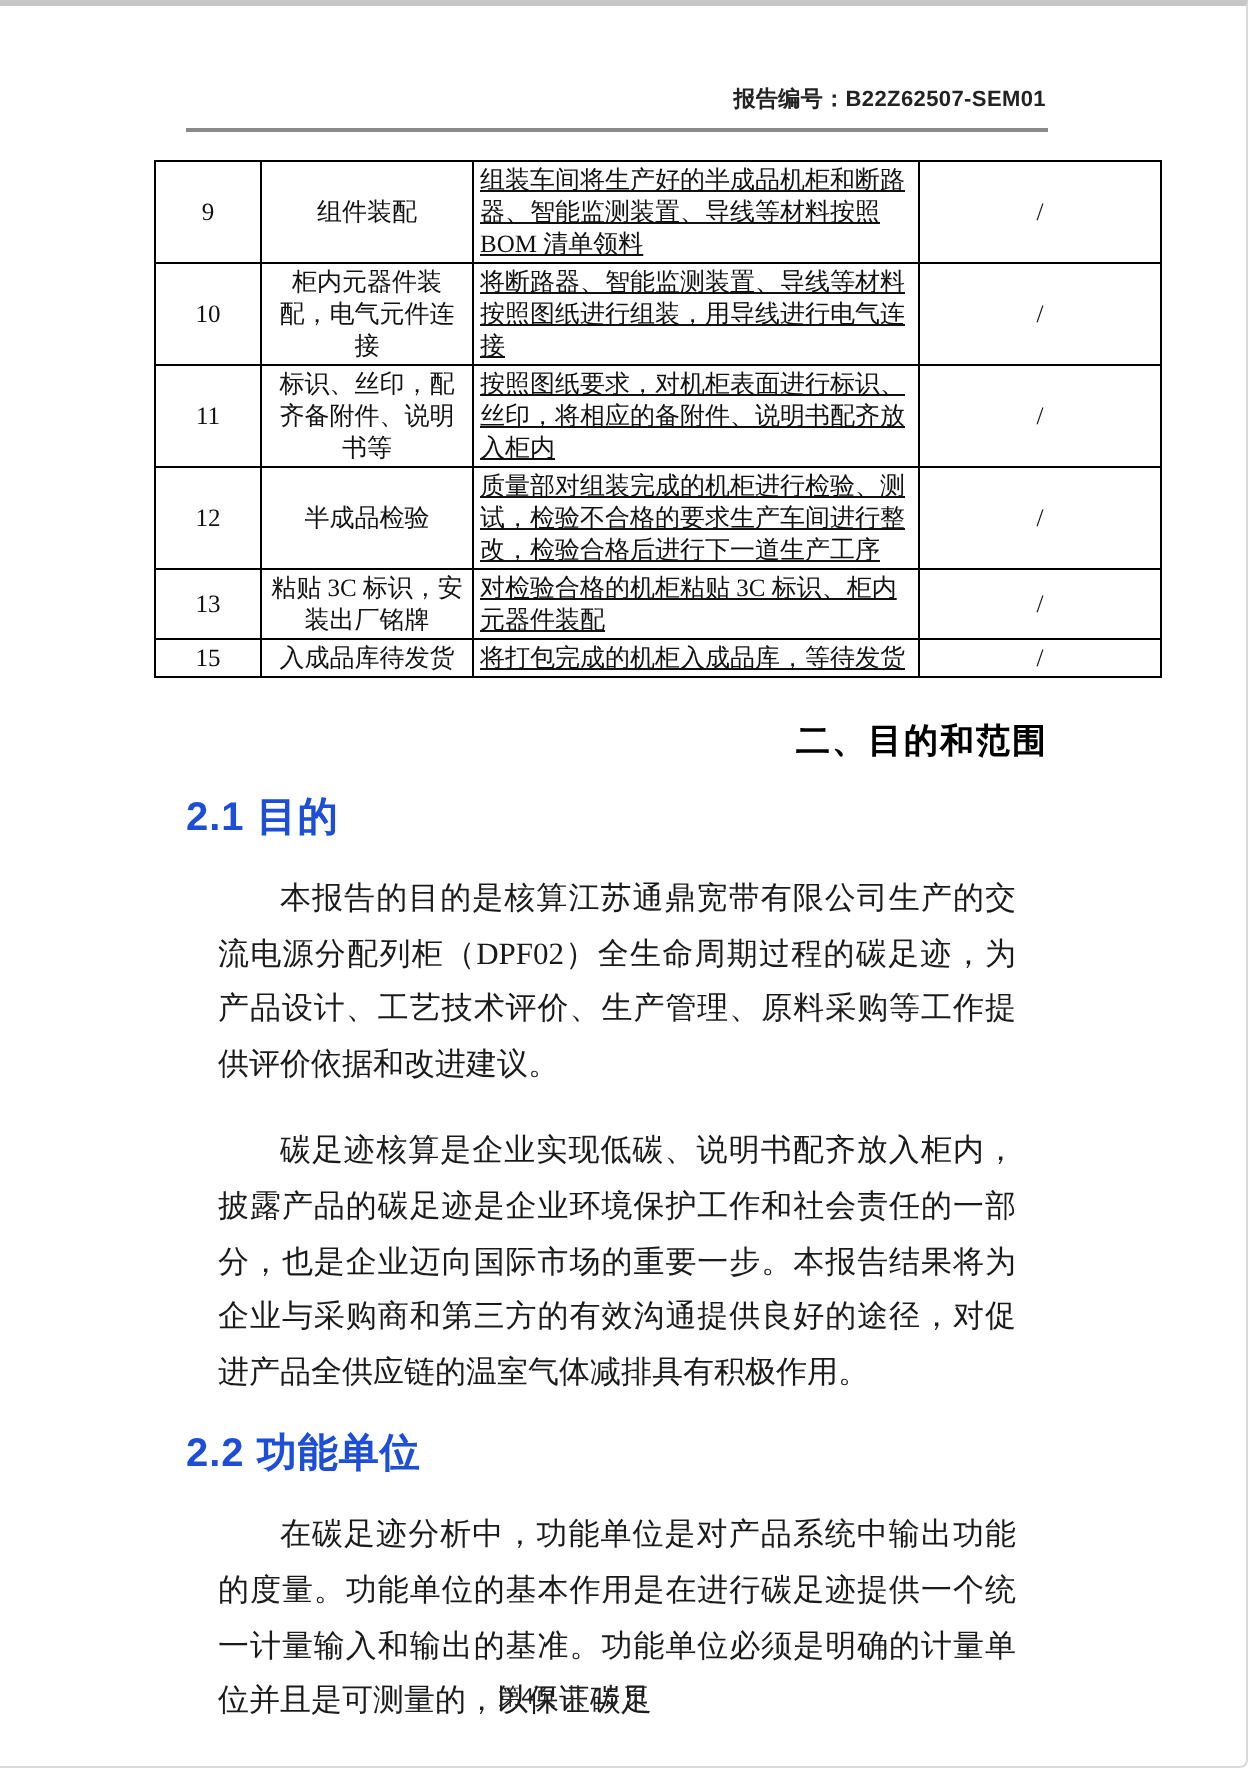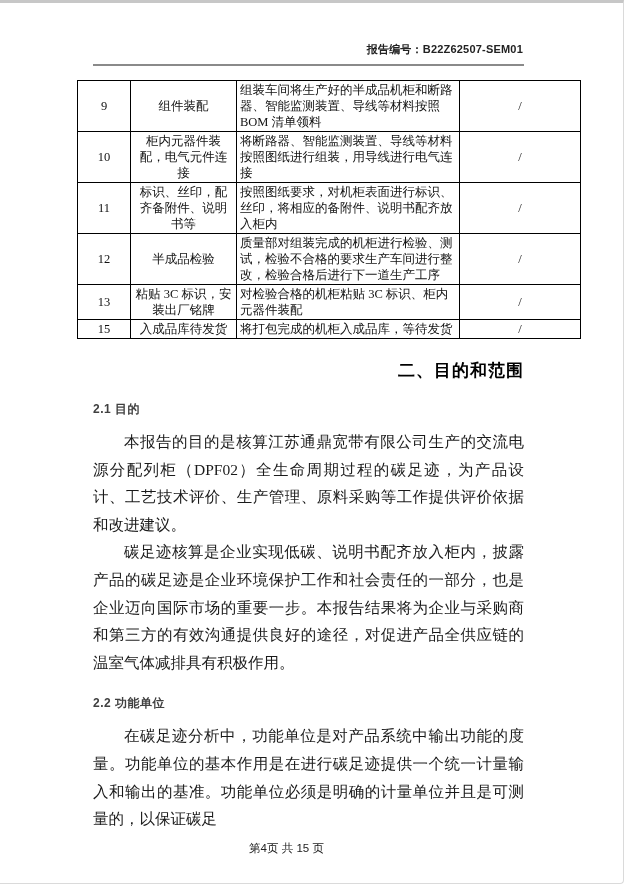--- a/index.html
+++ b/index.html
@@ -36,39 +36,39 @@
     font-size:12.5px;line-height:16px;color:#111;
   }
   table.process td{
     border:1px solid #000;
     padding:1px 3px;
     vertical-align:middle;
     overflow:hidden;
   }
   td.t-no{width:46px;text-align:center;}
   td.t-name{width:99px;text-align:center;}
-  td.t-desc{width:216px;text-align:left;}
+  td.t-desc{width:216px;text-align:left;text-decoration:underline;}
   td.t-remark{width:114px;text-align:center;}
   
   .content{
     position:absolute;top:357px;left:93px;width:431px;
   }
   .h1{
     font-family:"Liberation Sans","DejaVu Sans",sans-serif;
     font-weight:bold;font-size:17px;line-height:22px;color:#000;
     margin:0 0 17px 0;letter-spacing:1px;text-align:right;
   }
   .h2{
     font-family:"Liberation Sans","DejaVu Sans",sans-serif;
-    font-weight:bold;font-size:12px;line-height:21px;color:#404040;
+    font-weight:bold;font-size:20px;line-height:21px;color:#1d4ed8;
     margin:0 0 8px 0;letter-spacing:0.5px;
   }
   .h2.second{margin-top:17px;}
   p.body-p{
-    margin:0;
+    margin:16px;
     font-size:15.5px;line-height:27.6px;
     text-align:justify;
     text-indent:2em;
     color:#1a1a1a;
   }
   
   .footer{
     position:absolute;top:838px;left:0;width:573px;
     text-align:center;font-size:11.5px;color:#222;
     font-family:"Liberation Sans","DejaVu Sans",sans-serif;

